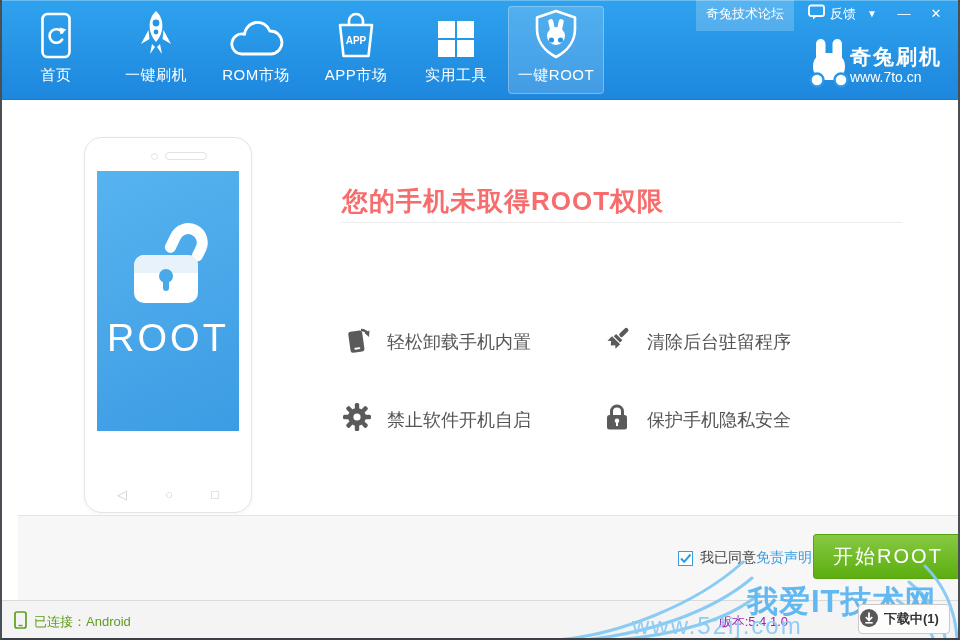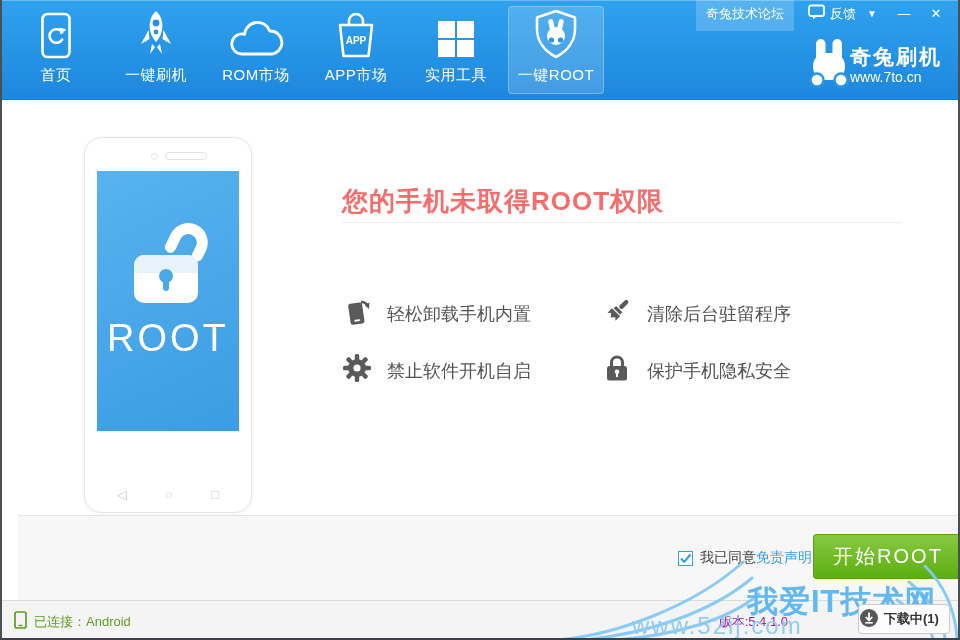--- a/index.html
+++ b/index.html
@@ -37,22 +37,22 @@
   .screen { position: absolute; left: 12px; top: 33px; width: 142px; height: 260px;
             background: linear-gradient(155deg, #57b3f0, #3c9ce3); display: flex; flex-direction: column; align-items: center; }
   .screen-root-text { font-size: 38px; color: #fff; font-weight: 400; letter-spacing: 3px; margin-top: 4px; }
   .phone-nav { position: absolute; bottom: 10px; left: 0; right: 0; display: flex; justify-content: space-between;
                padding: 0 32px; color: #c7ccd2; font-size: 13px; }
 
   .info { position: absolute; left: 340px; top: 0; width: 560px; height: 415px; }
   .main-title { position: absolute; left: 0; top: 84px; font-size: 26px; font-weight: bold; color: #f76c6c; letter-spacing: 1px; }
   .divider { position: absolute; left: 0; top: 122px; width: 560px; height: 1px; background: #ececec; }
   .subtitle { position: absolute; left: 0; top: 158px; font-size: 21px; color: #333; }
-  .features { position: absolute; left: 0; top: 196px; width: 560px; display: grid;
-              grid-template-columns: 260px 260px; row-gap: 22px; }
+  .features { position: absolute; left: 0; top: 224px; width: 560px; display: grid;
+              grid-template-columns: 260px 260px; row-gap: 43px; }
   .feature { display: flex; align-items: center; gap: 15px; font-size: 18px; color: #555; }
 
   
   .action-bar { position: absolute; top: 515px; left: 16px; right: 0; height: 85px; background: #f7f7f7; border-top: 1px solid #e4e4e4; }
   .agree-row { position: absolute; left: 660px; top: 33px; display: flex; align-items: center; font-size: 14px; color: #444; }
   .checkbox { width: 15px; height: 15px; border: 1px solid #3a9dde; background: #fff; margin-right: 7px;
               display: inline-flex; align-items: center; justify-content: center; cursor: pointer; }
   .disclaimer { color: #3a9dde; cursor: pointer; text-decoration: none; }
   .start-btn { position: absolute; left: 795px; top: 18px; width: 150px; height: 45px; z-index: 1;
                background: linear-gradient(#87c942, #5cae10); border: 1px solid #57a40f; border-radius: 3px;

